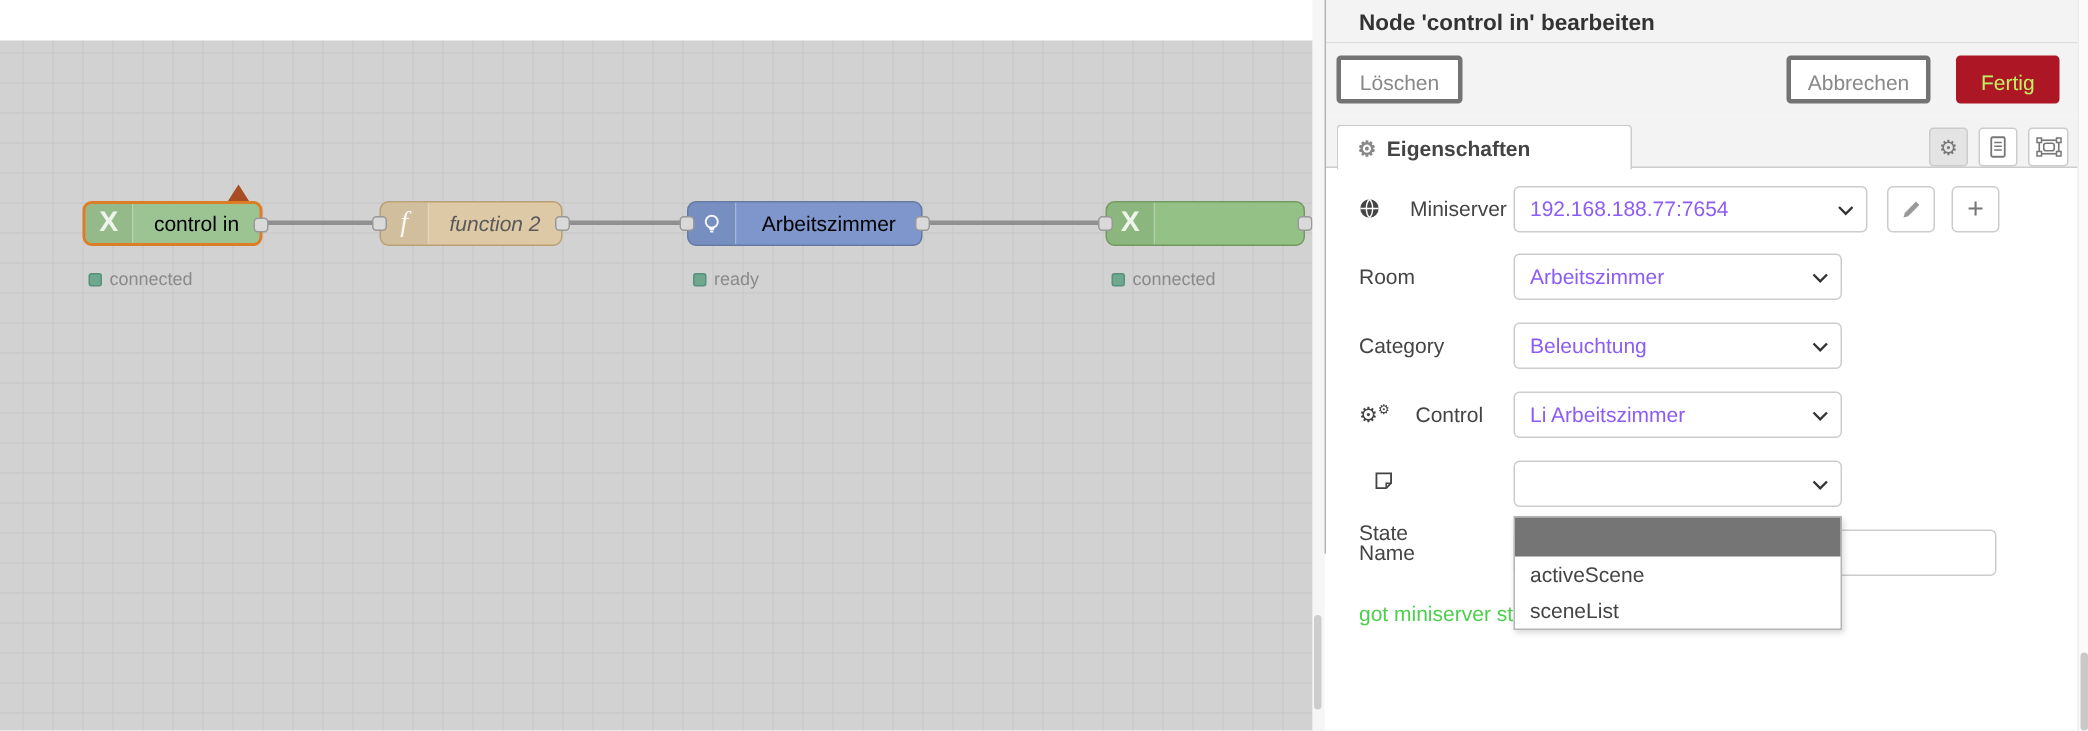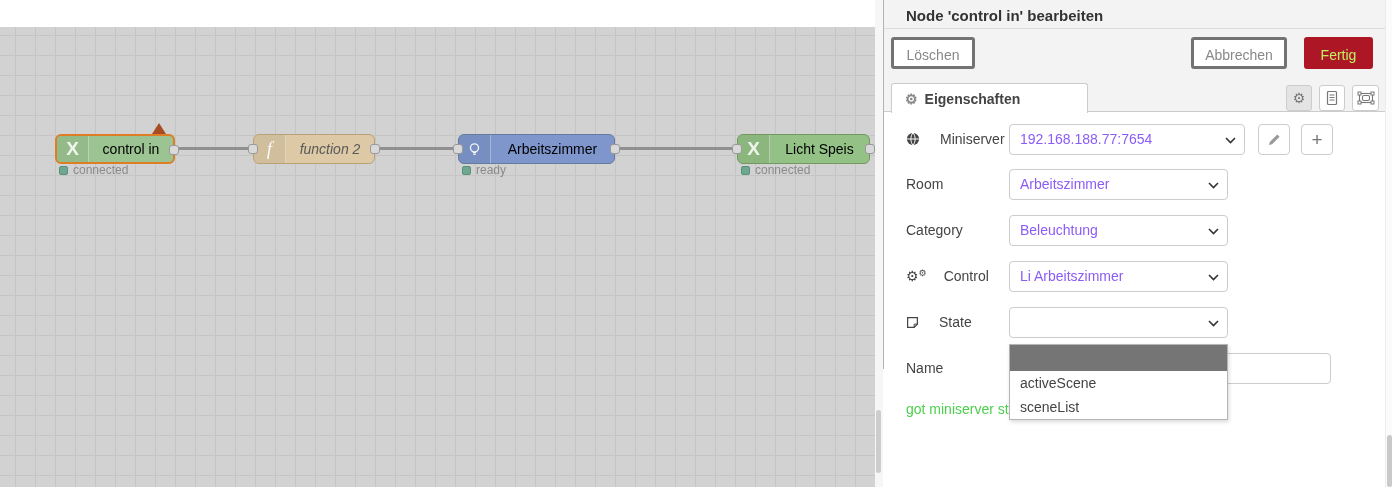--- a/index.html
+++ b/index.html
@@ -30,21 +30,21 @@
   .xlogo { color:rgba(255,255,255,0.85); font-weight:bold; font-size:19px; }
   .flogo { color:rgba(255,255,255,0.9); font-style:italic; font-family:"Liberation Serif", serif; font-size:19px; }
 
   .port { position:absolute; width:10px; height:10px; background:#d9d9d9; border:1px solid #999; border-radius:3px; top:9px; z-index:4; }
   .port-in  { left:-6px; }
   .port-out { right:-6px; }
 
   .changed-triangle { position:absolute; left:152px; top:96px; width:0; height:0; z-index:5;
     border-left:7px solid transparent; border-right:7px solid transparent; border-bottom:11px solid #a84c24; }
 
-  .status { position:absolute; top:136px; display:flex; align-items:center; gap:5px; z-index:2; }
+  .status { position:absolute; top:152px; display:flex; align-items:center; gap:5px; z-index:2; }
   .status .dot { width:9px; height:9px; background:#6fa78f; border:1px solid #55917c; border-radius:2px; }
   .status .stext { font-size:12px; color:#8a8a8a; }
 
   .canvas-vscroll { position:absolute; left:875px; top:0; width:8px; height:487px; background:#f6f6f6; }
   .canvas-vscroll .thumb { position:absolute; left:1px; top:410px; width:5px; height:63px; background:#cdcdcd; border-radius:3px; }
 
   
   .panel { position:absolute; left:883px; top:0; width:509px; height:369px; background:#fff; border-left:1px solid #b3b3b3; }
   .panel-header { position:absolute; left:0; top:0; width:100%; height:29px; background:#f3f3f3; border-bottom:1px solid #ddd; }
   .panel-title { position:absolute; left:22px; top:7px; font-size:15px; font-weight:bold; color:#333; }
@@ -127,21 +127,20 @@
       </div>
       <div class="status" style="left:462px;">
         <span class="dot"></span>
         <span class="stext">ready</span>
       </div>
 
       <div class="node node-licht">
         <div class="icon-region">
             <span class="xlogo">X</span>
           </div>
-        <div class="nlabel">Licht Speis</div>
         <div class="port port-in"></div>
         <div class="port port-out"></div>
       </div>
       <div class="status" style="left:741px;">
         <span class="dot"></span>
         <span class="stext">connected</span>
       </div>
     </div>
 
     <div class="canvas-vscroll">
@@ -242,21 +241,21 @@
       </div>
       <div class="sel" style="top:149px;">
         <span>Li Arbeitszimmer</span>
         <span class="chev">
             <svg width="11" height="7" viewBox="0 0 11 7">
               <path d="M1 1l4.5 4.5L10 1" stroke="#333" stroke-width="1.6" fill="none"></path>
             </svg>
           </span>
       </div>
 
-      <div class="flabel" style="top:202px;">
+      <div class="flabel" style="top:202px;flex-direction:column;">
         <svg width="13" height="13" viewBox="0 0 16 16">
             <path d="M2 2h12v8l-4 4H2z" fill="none" stroke="#444" stroke-width="1.5"></path>
             <path d="M10 14v-4h4" fill="none" stroke="#444" stroke-width="1.2"></path>
           </svg>
         <span>State</span>
       </div>
       <div class="sel" style="top:195px;">
         <span></span>
         <span class="chev">
             <svg width="11" height="7" viewBox="0 0 11 7">

